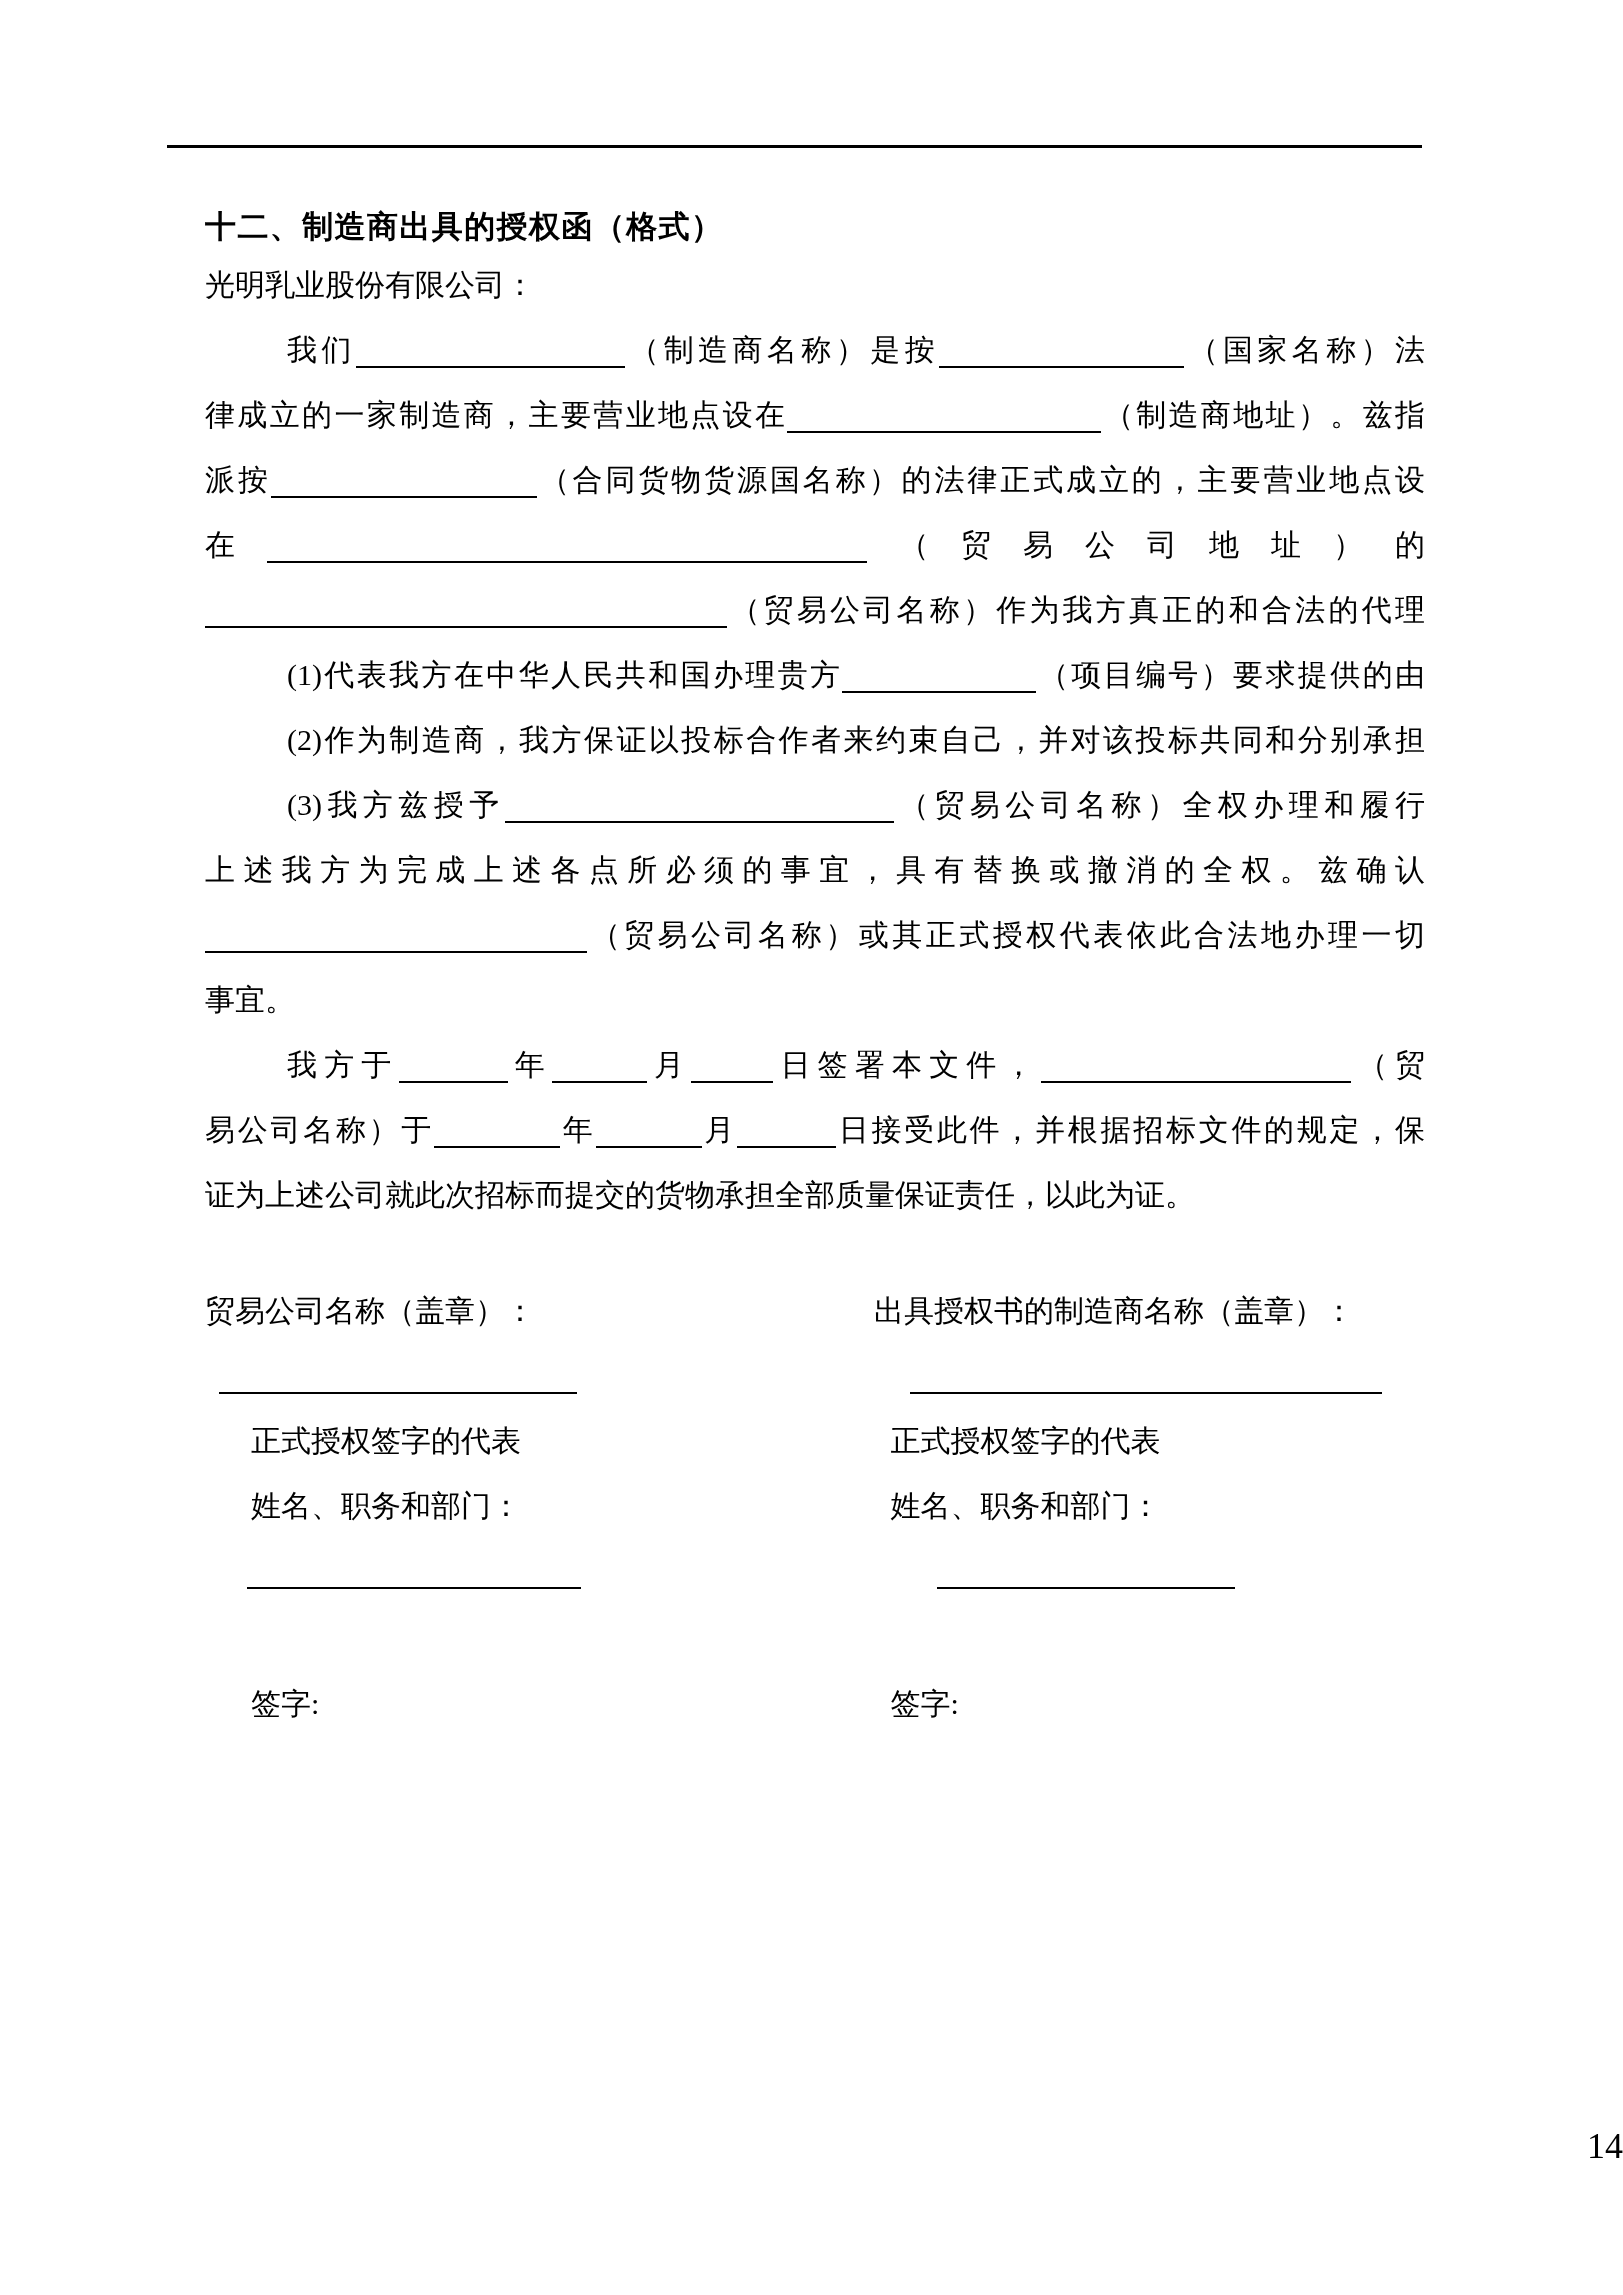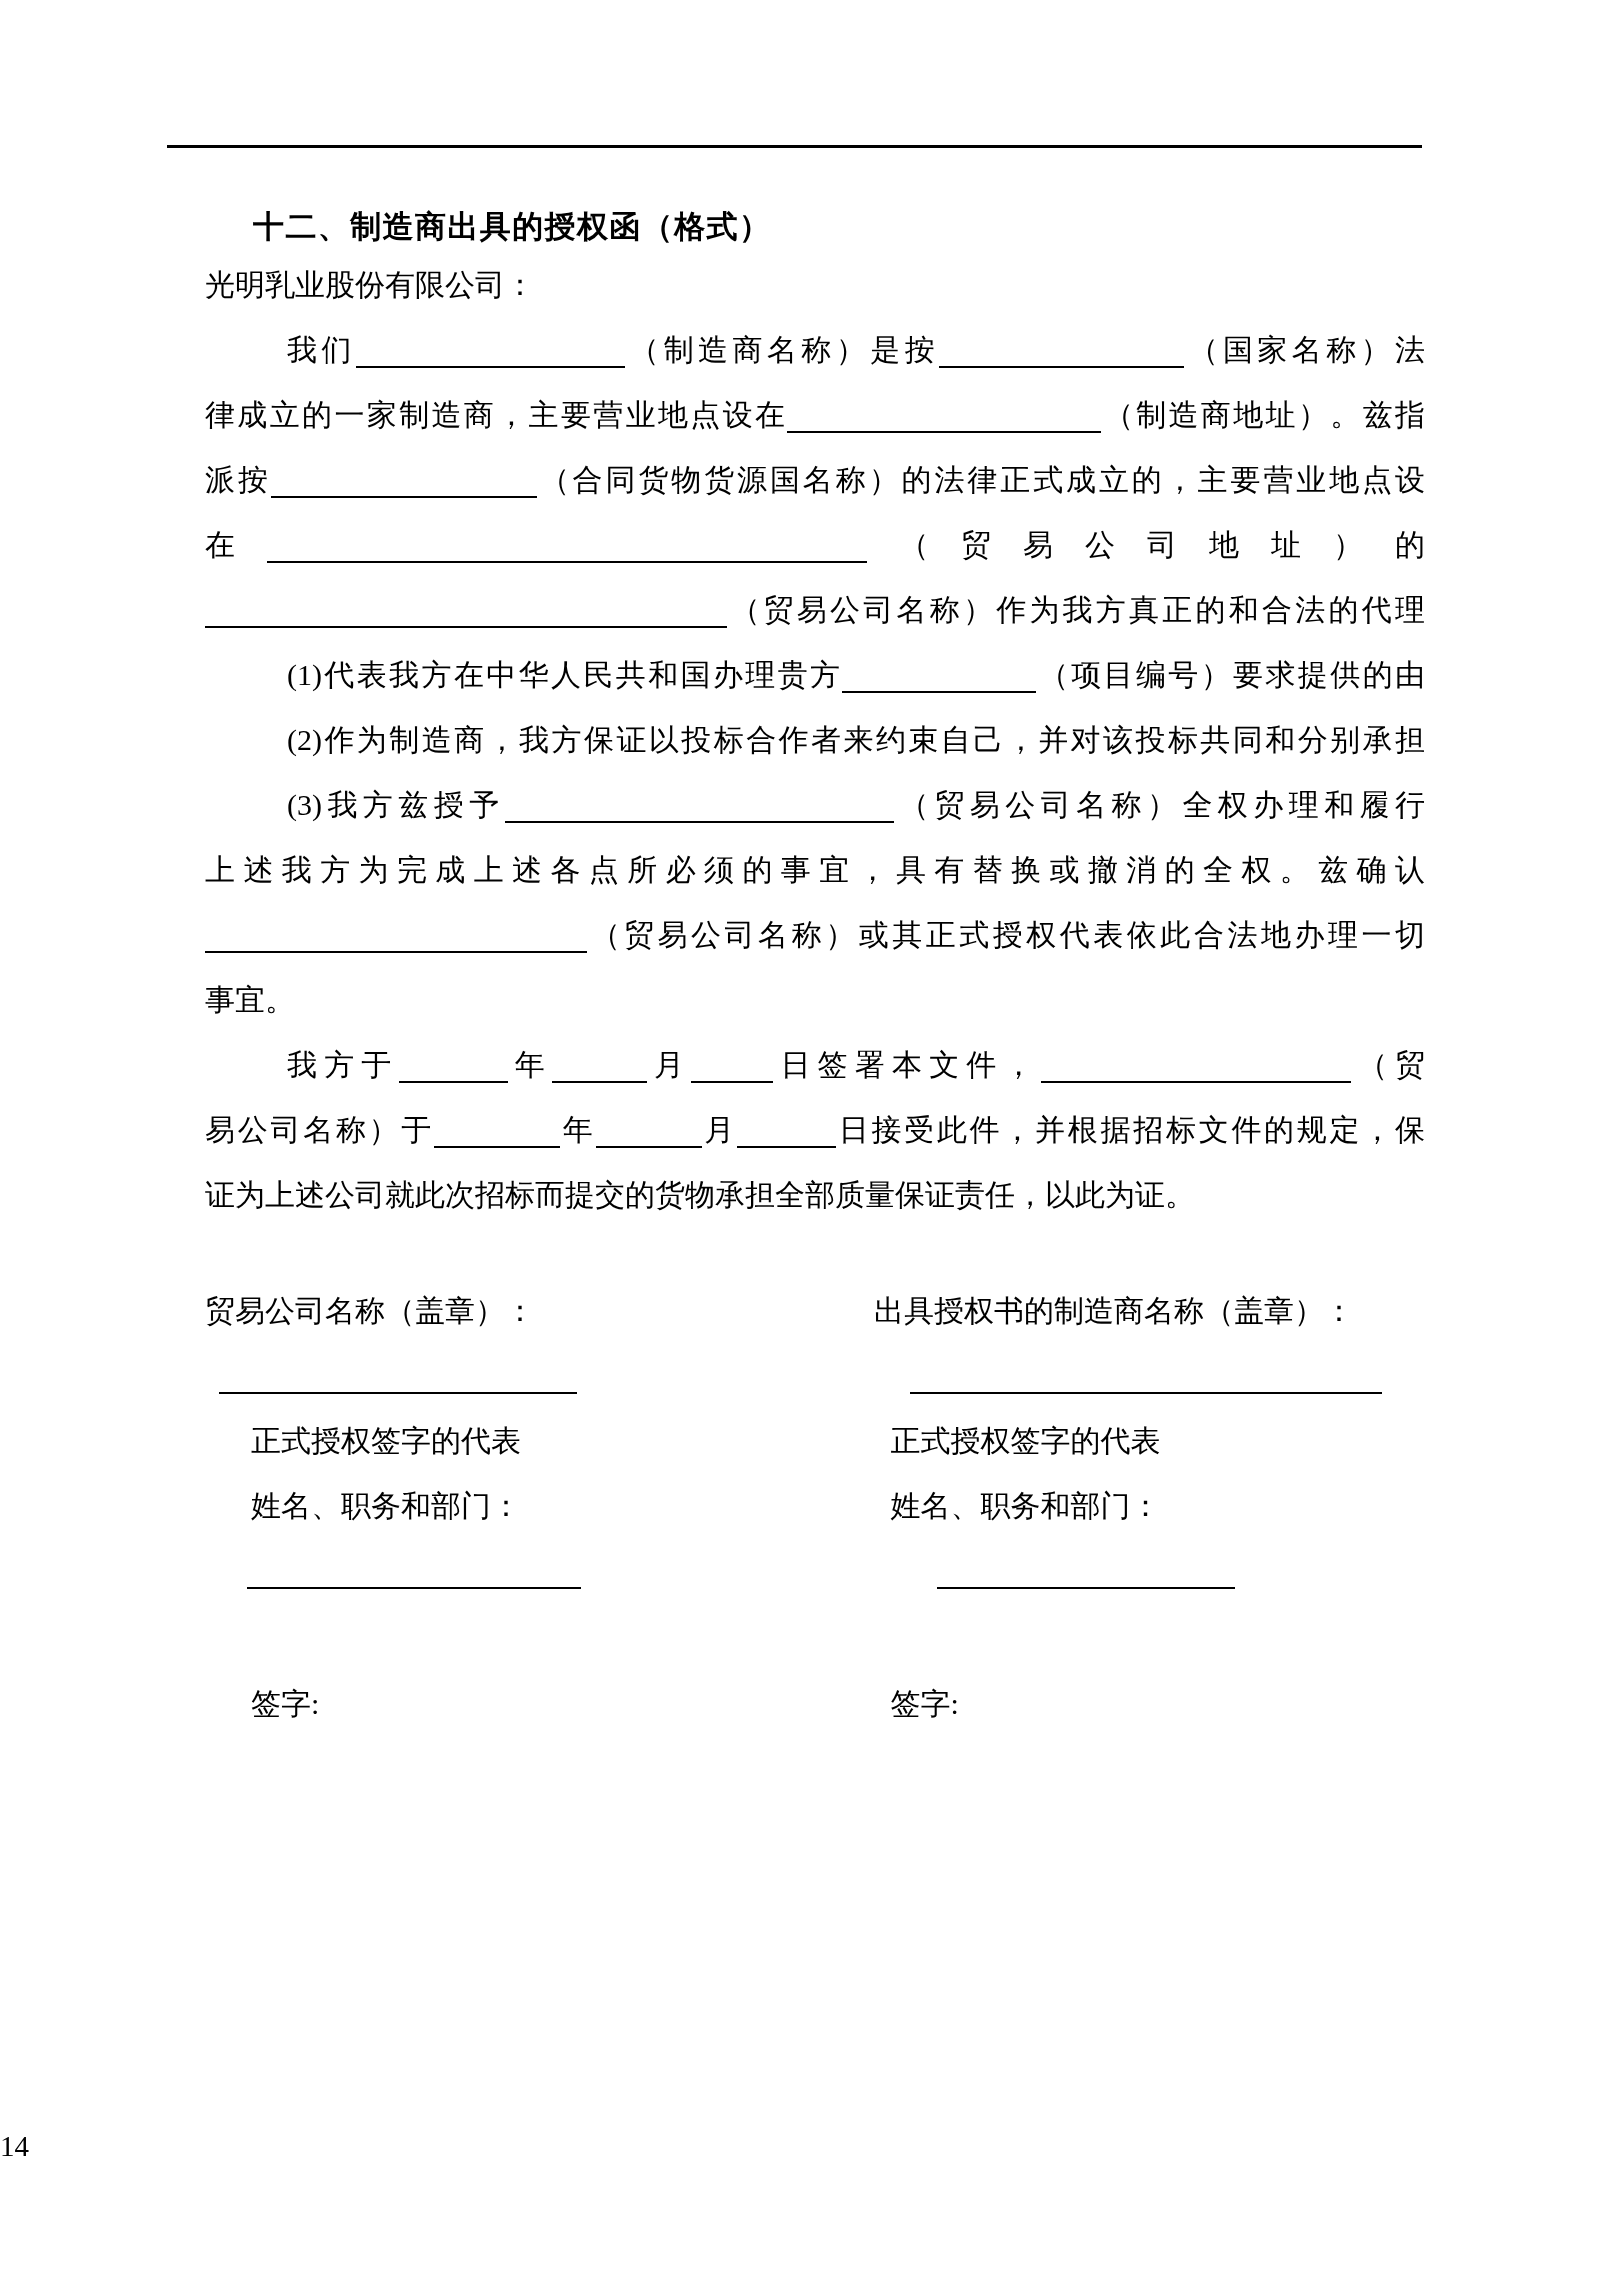--- a/index.html
+++ b/index.html
@@ -3,33 +3,33 @@
 <meta charset="utf-8">
 <style>
   html,body{margin:0;padding:0;}
   body{
     width:1623px;height:2295px;position:relative;background:#ffffff;
     font-family:"Liberation Serif","DejaVu Serif",serif;
     color:#000;overflow:hidden;
   }
   .rule{position:absolute;left:167px;top:145px;width:1255px;height:3.4px;background:#000;}
   .content{position:absolute;left:205px;top:201px;width:1220px;}
-  .doc-title{font-size:31px;font-weight:bold;line-height:51px;letter-spacing:1.4px;margin-left:48px;}
+  .doc-title{font-size:31px;font-weight:bold;line-height:51px;letter-spacing:1.4px;}
   .salutation{font-size:30px;line-height:65px;}
   .line{font-size:30px;line-height:65px;white-space:nowrap;}
   .line.just{white-space:normal;text-align:justify;text-align-last:justify;}
   .line.ind{text-indent:82px;}
   .blank{display:inline-block;height:40px;border-bottom:2px solid #000;vertical-align:-8.2px;}
   .sig{margin-top:51px;font-size:30px;}
   .sig-row{display:grid;grid-template-columns:669px 1fr;line-height:65px;}
   .sig-row .cell{white-space:nowrap;}
   .pl0{padding-left:0;} .pl21{padding-left:14.3px;} .pl24{padding-left:16.4px;}
   .pl53{padding-left:36px;} .pl61{padding-left:42px;} .pl67{padding-left:46px;} .pl93{padding-left:63px;}
   .sig-row.sign-row{margin-top:68px;}
-  .page-number{position:absolute;left:0;right:0;top:2129px;text-align:left;font-size:29px;line-height:34px;}
+  .page-number{position:absolute;left:0;right:0;top:2129px;text-align:right;font-size:36px;line-height:34px;}
 </style>
 </head>
 <body>
 
 <div class="rule"></div>
 
 <div class="content">
   <div class="doc-title">十二、制造商出具的授权函（格式）</div>
   <div class="salutation">光明乳业股份有限公司：</div>
 

